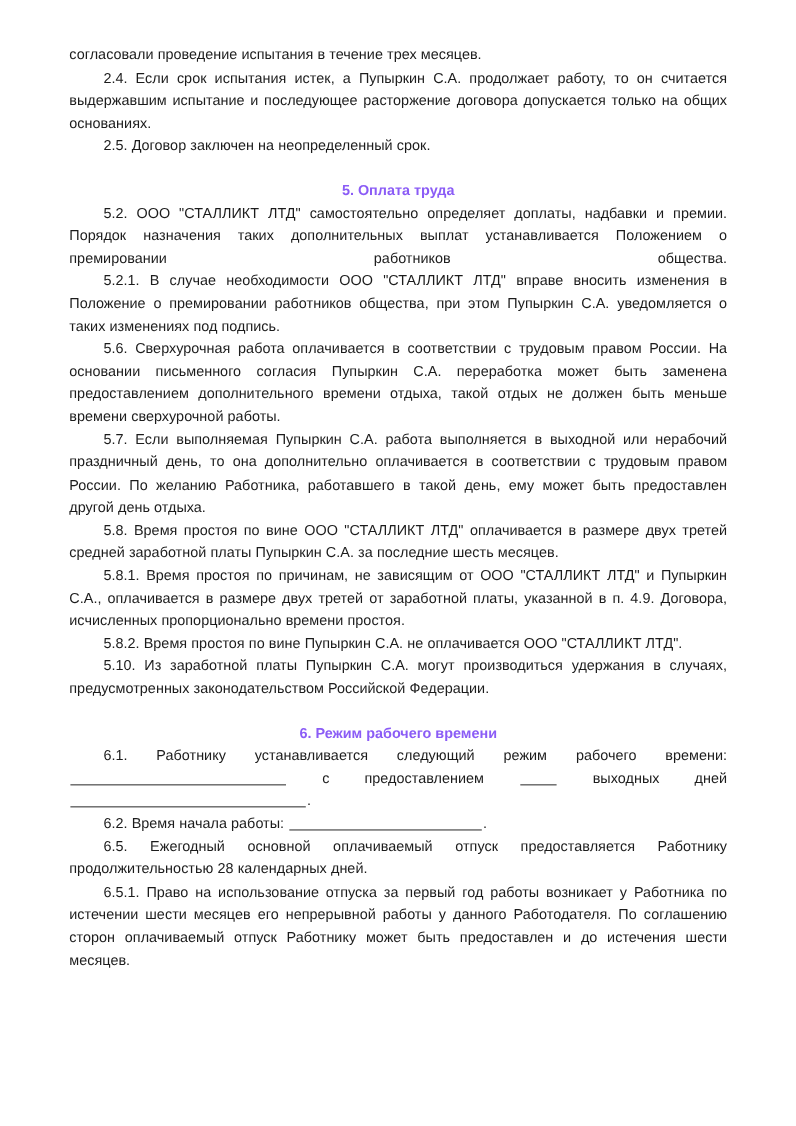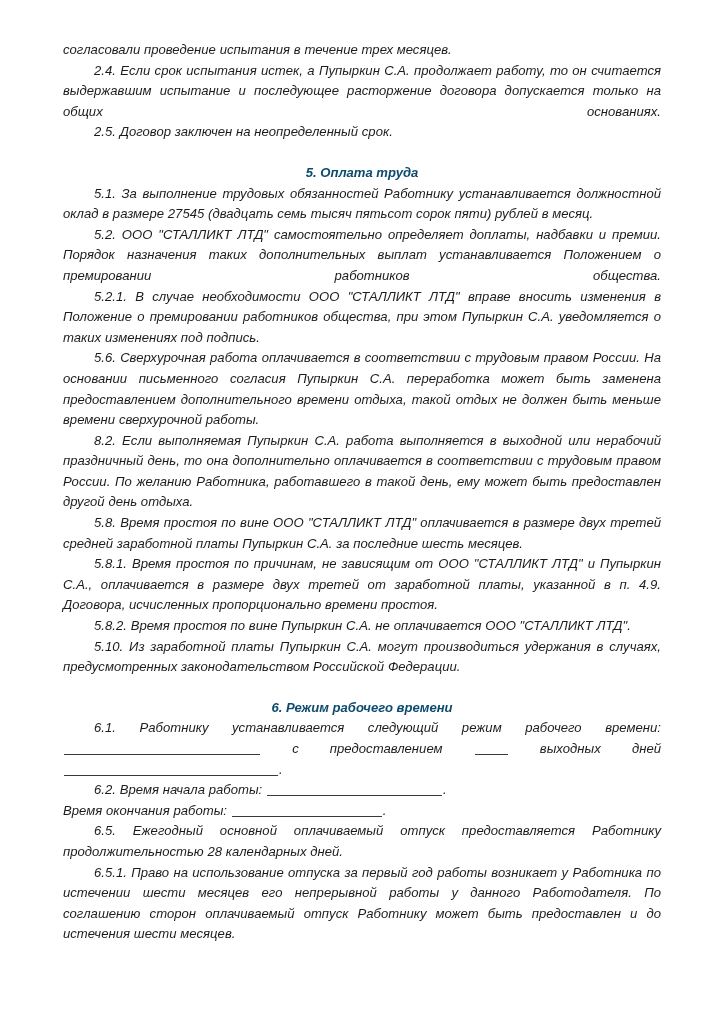--- a/index.html
+++ b/index.html
@@ -15,21 +15,20 @@
     color: #1b1b1b;
     overflow: hidden;
   }
 
   .page {
     position: relative;
     width: 724px;
     height: 1024px;
     background: #ffffff;
     box-sizing: border-box;
-    font-style: italic;
   }
 
   .content {
     position: absolute;
     left: 63px;
     top: 40px;
     width: 598px;
   }
 
   p.para {
@@ -59,21 +58,21 @@
     text-align-last: justify;
   }
 
   h2.section-title {
     margin: 0;
     padding: 0;
     font-size: 13.1px;
     line-height: 20.6px;
     font-weight: bold;
     text-align: center;
-    color: #0c4a6e;
+    color: #8b5cf6;
   }
 
   .gap-before-heading {
     height: 20px;
   }
 
   
   .blank {
     display: inline-block;
     border-bottom: 1.4px solid #3a3a3a;
@@ -103,39 +102,37 @@
     <p class="para noindent">согласовали проведение испытания в течение трех месяцев.</p>
 
     <p class="para indent full-just">2.4. Если срок испытания истек, а Пупыркин С.А. продолжает работу, то он считается выдержавшим испытание и последующее расторжение договора допускается только на общих основаниях.</p>
 
     <p class="para indent">2.5. Договор заключен на неопределенный срок.</p>
 
     <div class="gap-before-heading"></div>
 
     <h2 class="section-title">5. Оплата труда</h2>
 
-    <p class="para indent">5.1. За выполнение трудовых обязанностей Работнику устанавливается должностной оклад в размере 27545 (двадцать семь тысяч пятьсот сорок пяти) рублей в месяц.</p>
     <p class="para indent full-just">5.2. ООО "СТАЛЛИКТ ЛТД" самостоятельно определяет доплаты, надбавки и премии. Порядок назначения таких дополнительных выплат   устанавливается Положением о премировании работников общества.</p>
     <p class="para indent">5.2.1. В случае необходимости ООО "СТАЛЛИКТ ЛТД" вправе вносить изменения в Положение о премировании работников общества, при этом Пупыркин С.А. уведомляется о таких изменениях под подпись.</p>
     <p class="para indent">5.6. Сверхурочная работа оплачивается в соответствии с трудовым правом России. На основании письменного согласия Пупыркин С.А. переработка может быть заменена предоставлением дополнительного времени отдыха, такой отдых не должен быть меньше времени сверхурочной работы.</p>
-    <p class="para indent">8.2. Если выполняемая Пупыркин С.А. работа выполняется в выходной или нерабочий праздничный день, то она дополнительно оплачивается в соответствии с трудовым правом России. По желанию Работника, работавшего в такой день, ему может быть предоставлен другой день отдыха.</p>
+    <p class="para indent">5.7. Если выполняемая Пупыркин С.А. работа выполняется в выходной или нерабочий праздничный день, то она дополнительно оплачивается в соответствии с трудовым правом России. По желанию Работника, работавшего в такой день, ему может быть предоставлен другой день отдыха.</p>
     <p class="para indent">5.8. Время простоя по вине ООО "СТАЛЛИКТ ЛТД" оплачивается в размере двух третей средней заработной платы Пупыркин С.А. за последние шесть месяцев.</p>
     <p class="para indent">5.8.1. Время простоя по причинам, не зависящим от ООО "СТАЛЛИКТ ЛТД" и Пупыркин С.А., оплачивается в размере двух третей от заработной платы, указанной в п. 4.9. Договора, исчисленных пропорционально времени простоя.</p>
     <p class="para indent">5.8.2. Время простоя по вине Пупыркин С.А. не оплачивается ООО "СТАЛЛИКТ ЛТД".</p>
     <p class="para indent">5.10. Из заработной платы Пупыркин С.А. могут производиться удержания в случаях, предусмотренных законодательством Российской Федерации.</p>
 
     <div class="gap-before-heading"></div>
 
     <h2 class="section-title">6. Режим рабочего времени</h2>
 
     <p class="para indent full-just"><span>6.1. Работнику устанавливается следующий режим рабочего времени:</span><span class="line-6-1-second"><span class="blank w-xl"></span> <span>с предоставлением</span> <span class="blank w-xs"></span> <span>выходных дней</span> <span class="blank w-xxl"></span>.</span></p>
 
     <p class="para indent"><span>6.2. Время начала работы:</span> <span class="blank w-lg"></span>.</p>
 
-    <p class="para noindent"><span>Время окончания работы:</span> <span class="blank w-md"></span>.</p>
 
 
     <p class="para indent">6.5. Ежегодный основной оплачиваемый отпуск предоставляется Работнику продолжительностью 28 календарных дней.</p>
     <p class="para indent">6.5.1. Право на использование отпуска за первый год работы возникает у Работника по истечении шести месяцев его непрерывной работы у данного Работодателя. По соглашению сторон оплачиваемый отпуск Работнику может быть предоставлен и до истечения шести месяцев.</p>
 
   </div>
 
 </div>
 
 </body></html>

